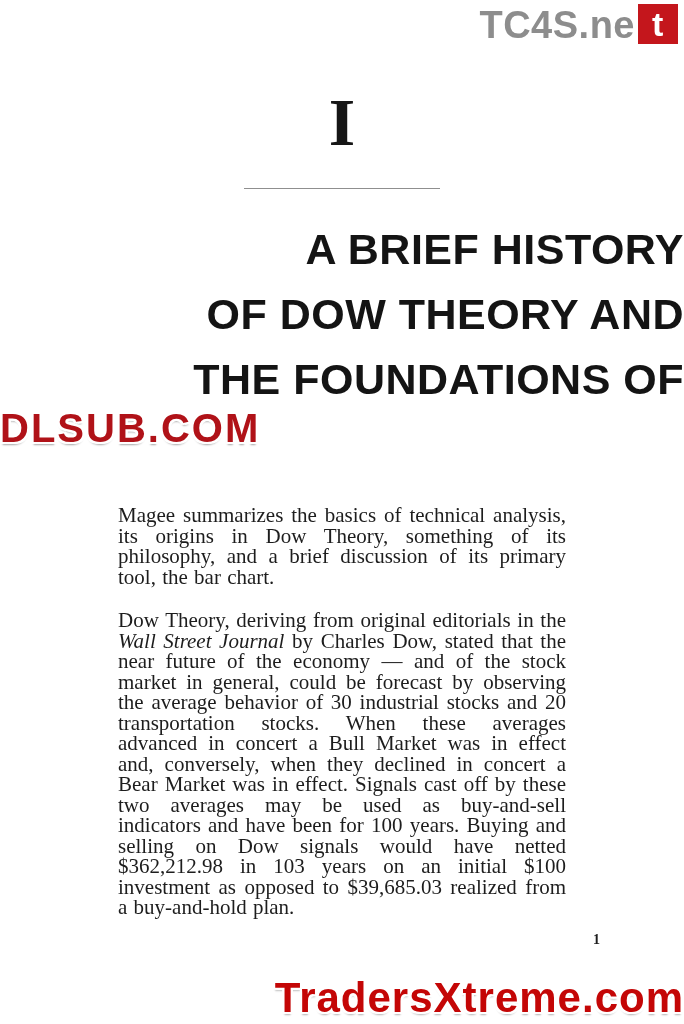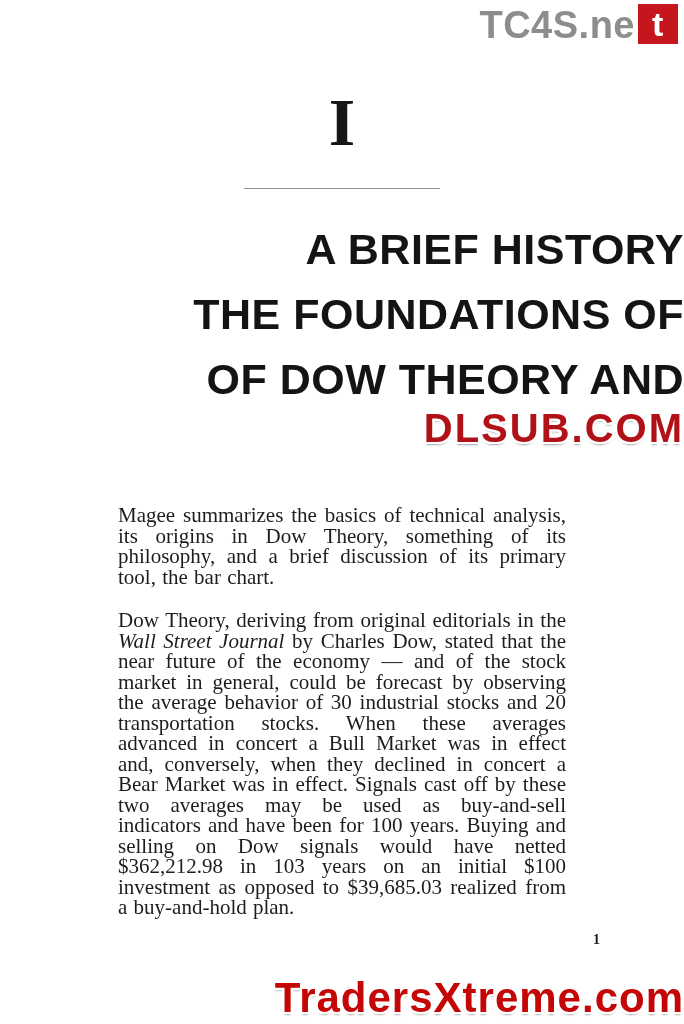--- a/index.html
+++ b/index.html
@@ -69,21 +69,21 @@
     font-weight: 700;
     font-size: 43px;
     line-height: 65px;
     color: #141414;
     letter-spacing: 0.5px;
   }
 
   
   .dlsub {
     margin-top: -6px;
-    text-align: right;
+    text-align: left;
     font-family: "Liberation Sans", sans-serif;
     font-weight: bold;
     font-size: 40px;
     letter-spacing: 2px;
     color: #b01218;
     text-shadow:
       -2px -2px 0 #fff,  2px -2px 0 #fff,
       -2px  2px 0 #fff,  2px  2px 0 #fff,
       -2px  0   0 #fff,  2px  0   0 #fff,
        0   -2px 0 #fff,  0    2px 0 #fff,
@@ -147,22 +147,22 @@
     <span>TC4S.ne</span>
     <span class="tc4s-box">t</span>
   </div>
 
   <div class="chapter-num">I</div>
 
   <div class="rule"></div>
 
   <div class="title-block">
     <div>A BRIEF HISTORY</div>
+    <div>OF DOW THEORY AND</div>
     <div>THE FOUNDATIONS OF</div>
-    <div>OF DOW THEORY AND</div>
   </div>
 
   <div class="dlsub">DLSUB.COM</div>
 
   <div class="body-text">
     <p>Magee summarizes the basics of technical analysis, its origins in Dow Theory, something of its philosophy, and a brief discussion of its primary tool, the bar chart.</p>
     <p><span>Dow Theory, deriving from original editorials in the </span><span class="italic">Wall Street Journal</span><span> by Charles Dow, stated that the near future of the economy — and of the stock market in general, could be forecast by observing the average behavior of 30 industrial stocks and 20 transportation stocks. When these averages advanced in concert a Bull Market was in effect and, conversely, when they declined in concert a Bear Market was in effect. Signals cast off by these two averages may be used as buy-and-sell indicators and have been for 100 years. Buying and selling on Dow signals would have netted $362,212.98 in 103 years on an initial $100 investment as opposed to $39,685.03 realized from a buy-and-hold plan.</span></p>
   </div>
 
   <div class="pagenum">1</div>

